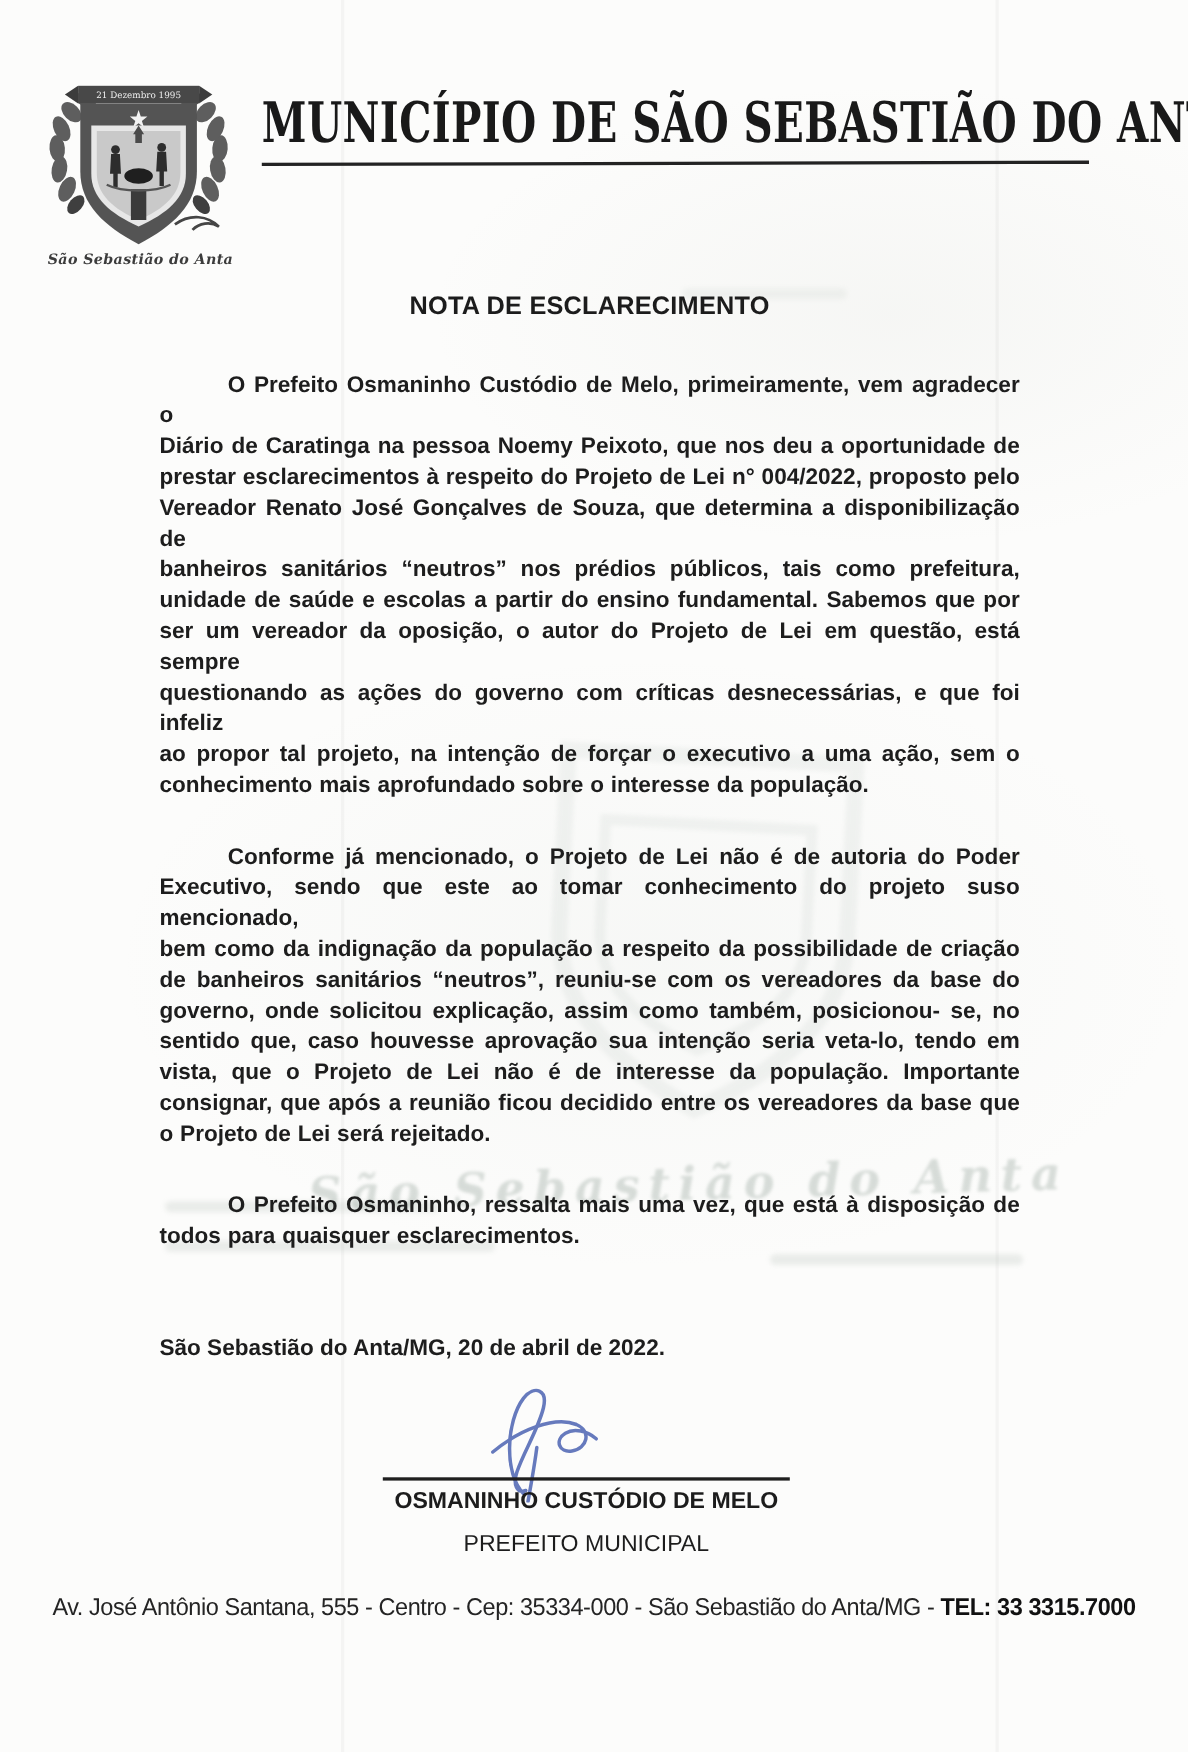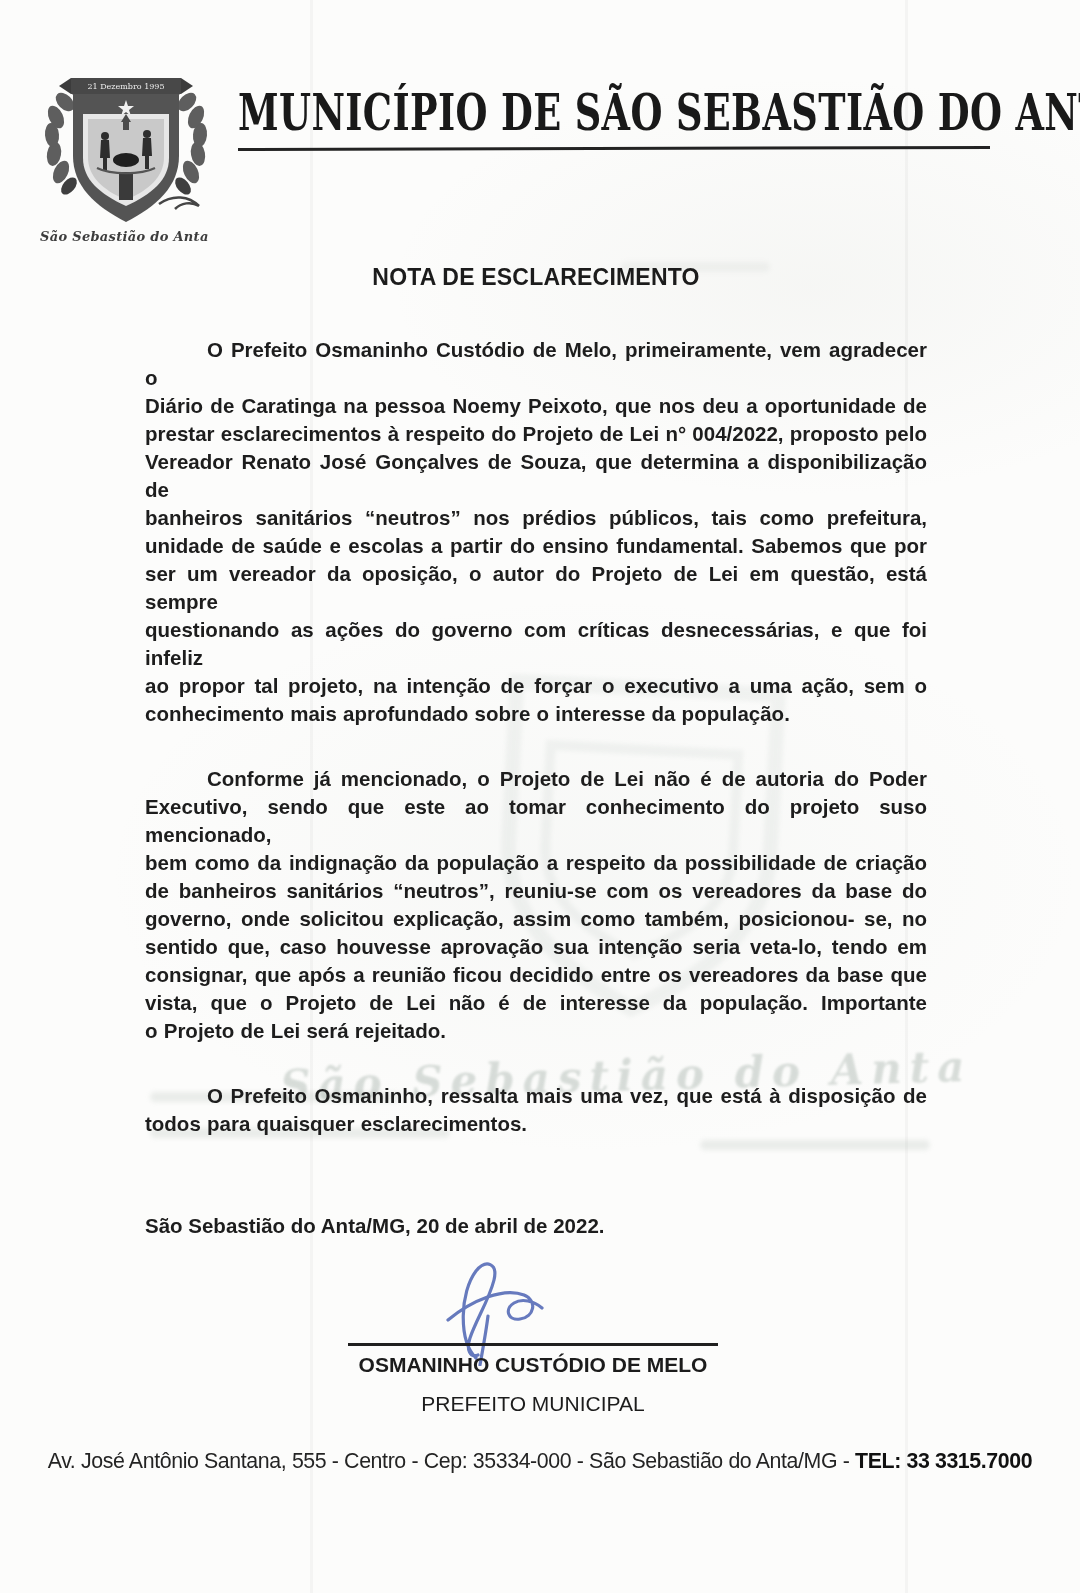--- a/index.html
+++ b/index.html
@@ -10,21 +10,21 @@
     margin:0 auto;
     background:
       radial-gradient(ellipse 600px 300px at 75% 18%, rgba(190,195,185,0.10), transparent 70%),
       radial-gradient(ellipse 700px 400px at 55% 55%, rgba(185,195,188,0.08), transparent 70%),
       #fcfcfb;
     overflow:hidden;
     font-family:"Liberation Sans", sans-serif;
     color:#1d1d1d;
   }
   
-  .crest { position:absolute; left:40px; top:74px; width:172px; text-align:left; }
+  .crest { position:absolute; left:40px; top:74px; width:172px; text-align:right; }
   .crest svg { display:block; margin:0 auto; }
   .crest-caption {
     margin-top:3px;
     font-family:"DejaVu Serif", serif;
     font-weight:bold; font-style:italic;
     font-size:13px; color:#3c3c3c; letter-spacing:0.3px;
     white-space:nowrap;
   }
   .muni-title {
     position:absolute; left:238px; top:84px;
@@ -193,22 +193,22 @@
         <div class="line">ao propor tal projeto, na intenção de forçar o executivo a uma ação, sem o</div>
         <div class="line">conhecimento mais aprofundado sobre o interesse da população.</div>
       </div>
     <div class="para">
         <div class="line">Conforme já mencionado, o Projeto de Lei não é de autoria do Poder</div>
         <div class="line">Executivo, sendo que este ao tomar conhecimento do projeto suso mencionado,</div>
         <div class="line">bem como da indignação da população a respeito da possibilidade de criação</div>
         <div class="line">de banheiros sanitários “neutros”, reuniu-se com os vereadores da base do</div>
         <div class="line">governo, onde solicitou explicação, assim como também, posicionou- se, no</div>
         <div class="line">sentido que, caso houvesse aprovação sua intenção seria veta-lo, tendo em</div>
+        <div class="line">vista, que o Projeto de Lei não é de interesse da população. Importante</div>
         <div class="line">consignar, que após a reunião ficou decidido entre os vereadores da base que</div>
-        <div class="line">vista, que o Projeto de Lei não é de interesse da população. Importante</div>
         <div class="line">o Projeto de Lei será rejeitado.</div>
       </div>
     <div class="para" style="margin-bottom:0">
         <div class="line">O Prefeito Osmaninho, ressalta mais uma vez, que está à disposição de</div>
         <div class="line">todos para quaisquer esclarecimentos.</div>
       </div>
     <div class="dateline">São Sebastião do Anta/MG, 20 de abril de 2022.</div>
   </div>
 
   <svg class="sig-scribble" width="140" height="108" viewBox="0 0 140 108">

